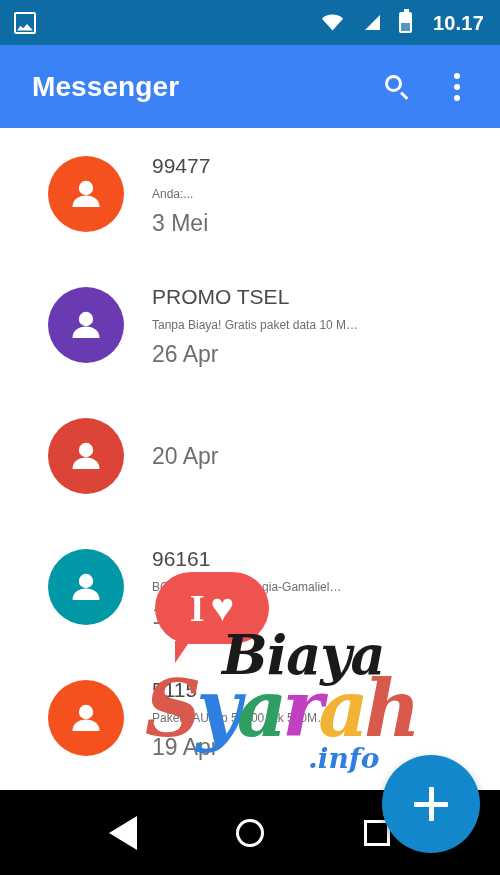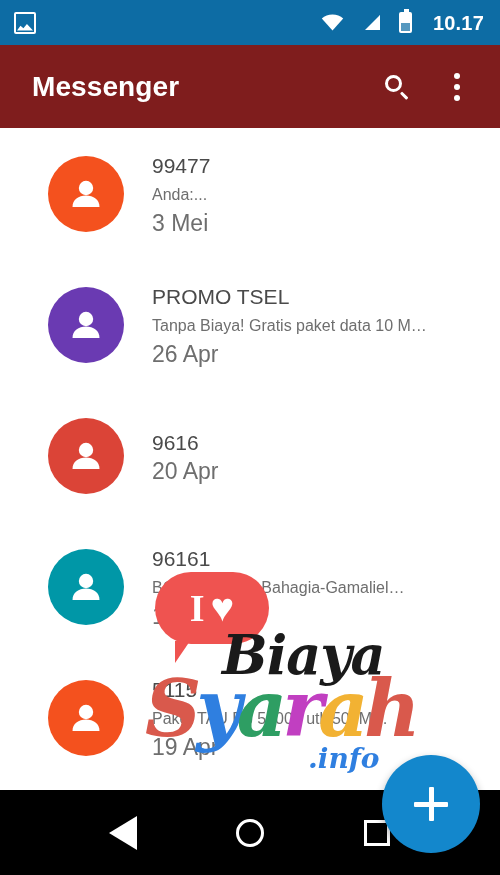--- a/index.html
+++ b/index.html
@@ -218,21 +218,21 @@
     padding-top: 2px;
   }
   .conv-title {
     font-size: 21px;
     color: #4a4a4a;
     line-height: 29px;
     white-space: nowrap;
     overflow: hidden;
   }
   .conv-snippet {
-    font-size: 16px;
+    font-size: 12px;
     color: #6e6e6e;
     line-height: 29px;
     white-space: nowrap;
     overflow: hidden;
   }
   .conv-date {
     font-size: 23px;
     color: #6e6e6e;
     line-height: 29px;
     white-space: nowrap;
@@ -419,21 +419,21 @@
         <svg width="19" height="17" viewBox="0 0 19 17">
           <path d="M18 1 L18 16 L3 16 Z" fill="#ffffff"></path>
           <path d="M18 1 L18 16 L11 16 Z" fill="#ffffff"></path>
         </svg>
       </span>
       <span class="battery-icon"></span>
       <span class="status-time">10.17</span>
     </div>
   </div>
 
-  <div class="app-bar" style="background: #7f1d1d;">
+  <div class="app-bar" style="background: #3b82f6;">
     <div class="app-title">Messenger</div>
     <div class="appbar-actions">
       <div class="icon-btn">
         <span class="search-glyph"></span>
       </div>
       <div class="icon-btn">
         <span class="dots-glyph">
             <i></i>
             <i></i>
             <i></i>
@@ -473,21 +473,20 @@
     </div>
 
     <div class="conv-row">
       <div class="avatar" style="background: rgb(219, 68, 55);">
         <svg width="40" height="40" viewBox="0 0 40 40">
           <circle cx="20" cy="14" r="7.2" fill="#ffffff"></circle>
           <path d="M6.5 33 C6.5 25.6 12.6 21.6 20 21.6 C27.4 21.6 33.5 25.6 33.5 33 Z" fill="#ffffff"></path>
         </svg>
       </div>
       <div class="conv-text">
-        <div class="conv-title">9616</div>
         <div class="conv-date">20 Apr</div>
       </div>
     </div>
 
     <div class="conv-row">
       <div class="avatar" style="background: rgb(0, 151, 167);">
         <svg width="40" height="40" viewBox="0 0 40 40">
           <circle cx="20" cy="14" r="7.2" fill="#ffffff"></circle>
           <path d="M6.5 33 C6.5 25.6 12.6 21.6 20 21.6 C27.4 21.6 33.5 25.6 33.5 33 Z" fill="#ffffff"></path>
         </svg>

